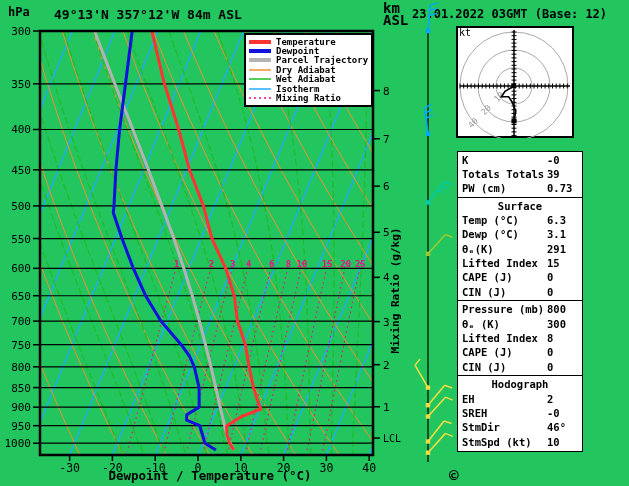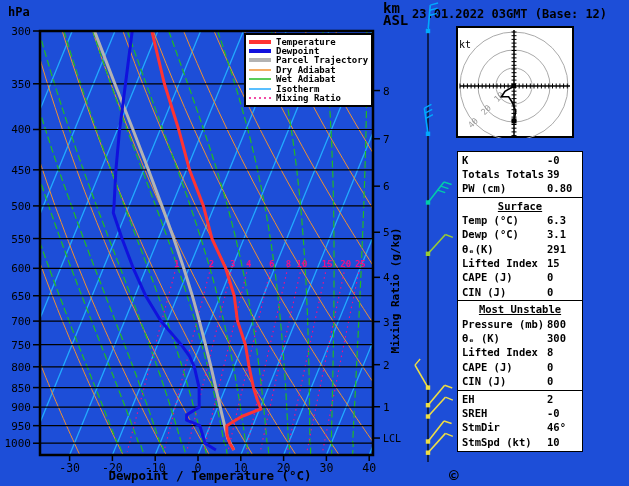--- a/index.html
+++ b/index.html
@@ -1,49 +1,50 @@
 <!DOCTYPE html>
 <html><head>
 <meta charset="utf-8">
 <style>
   html,body{margin:0;padding:0;background:#fff;}
-  #app{position:relative;width:629px;height:486px;background:#1d4ed8;overflow:hidden;
+  #app{position:relative;width:629px;height:486px;background:#22c55e;overflow:hidden;
        font-family:"DejaVu Sans Mono","Liberation Mono",monospace;color:#000;}
   .abs{position:absolute;}
   .b{font-weight:bold;}
   #title{left:54px;top:7px;font-size:13px;letter-spacing:0px;}
   #hpa-label{left:8px;top:5px;font-size:12px;}
   #km-asl{left:383px;top:2px;width:44px;text-align:left;font-size:14px;line-height:12px;}
   #date-label{left:412px;top:7px;font-size:12px;}
   #xaxis-label{left:60px;top:468px;width:300px;text-align:center;font-size:12.5px;}
   #mix-label{left:320px;top:284px;width:150px;text-align:center;font-size:11px;
              transform:rotate(-90deg);}
   #footer{left:449px;top:466px;font-size:16px;}
   #legend{left:244px;top:33px;width:129px;background:#fff;border:2px solid #000;
           padding:2px 16px 2px 2px;box-sizing:border-box;}
   .leg-row{display:flex;align-items:center;height:9.4px;}
   .leg-swatch{width:24px;margin-right:4px;flex:none;}
   .leg-text{font-size:9px;font-weight:bold;white-space:nowrap;}
   #hodo-box{left:456px;top:26px;width:118px;height:112px;border:2px solid #000;
             box-sizing:border-box;background:#fff;}
-  #hodo-kt{left:459px;top:27px;font-size:10px;margin-top:12px;}
+  #hodo-kt{left:459px;top:27px;font-size:10px;}
   #tables{left:457px;top:152px;width:126px;}
   .tbl-section{border:1.5px solid #000;background:#fff;margin-top:-1.5px;
                padding:1px 0 2px 0;}
-  .tbl-title{text-align:center;font-size:10.5px;font-weight:bold;height:14.3px;line-height:14.3px;text-decoration:underline;}
+  .tbl-title{text-align:center;font-size:10.5px;font-weight:bold;height:14.3px;line-height:14.3px;}
   .tbl-row{display:flex;justify-content:space-between;font-size:10.5px;font-weight:bold;
            height:14.3px;line-height:14.3px;padding:0 5px 0 4px;}
   .tbl-row .val{text-align:left;min-width:30px;}
   svg text{font-family:"DejaVu Sans Mono","Liberation Mono",monospace;}
 </style>
 </head>
 <body>
 
 <div id="app">
   <div class="abs b" id="hpa-label">hPa</div>
+  <div class="abs b" id="title">49°13'N 357°12'W 84m ASL</div>
   <div class="abs b" id="km-asl">
     <div>km</div>
     <div>ASL</div>
   </div>
   <div class="abs b" id="date-label">23.01.2022 03GMT (Base: 12)</div>
 
   <svg id="skewt" class="abs" style="left:0;top:0" width="629" height="486">
       <clipPath id="plotclip">
         <rect x="40" y="31" width="333" height="424"></rect>
       </clipPath>
@@ -405,21 +406,21 @@
         <div class="tbl-row">
           <span>K</span>
           <span class="val">-0</span>
         </div>
         <div class="tbl-row">
           <span>Totals Totals</span>
           <span class="val">39</span>
         </div>
         <div class="tbl-row">
           <span>PW (cm)</span>
-          <span class="val">0.80</span>
+          <span class="val">0.73</span>
         </div>
       </div>
       <div class="tbl-section">
         <div class="tbl-title">Surface</div>
         <div class="tbl-row">
           <span>Temp (°C)</span>
           <span class="val">6.3</span>
         </div>
         <div class="tbl-row">
           <span>Dewp (°C)</span>
@@ -436,21 +437,20 @@
         <div class="tbl-row">
           <span>CAPE (J)</span>
           <span class="val">0</span>
         </div>
         <div class="tbl-row">
           <span>CIN (J)</span>
           <span class="val">0</span>
         </div>
       </div>
       <div class="tbl-section">
-        <div class="tbl-title">Most Unstable</div>
         <div class="tbl-row">
           <span>Pressure (mb)</span>
           <span class="val">800</span>
         </div>
         <div class="tbl-row">
           <span>θₑ (K)</span>
           <span class="val">300</span>
         </div>
         <div class="tbl-row">
           <span>Lifted Index</span>
@@ -459,20 +459,21 @@
         <div class="tbl-row">
           <span>CAPE (J)</span>
           <span class="val">0</span>
         </div>
         <div class="tbl-row">
           <span>CIN (J)</span>
           <span class="val">0</span>
         </div>
       </div>
       <div class="tbl-section">
+        <div class="tbl-title">Hodograph</div>
         <div class="tbl-row">
           <span>EH</span>
           <span class="val">2</span>
         </div>
         <div class="tbl-row">
           <span>SREH</span>
           <span class="val">-0</span>
         </div>
         <div class="tbl-row">
           <span>StmDir</span>

